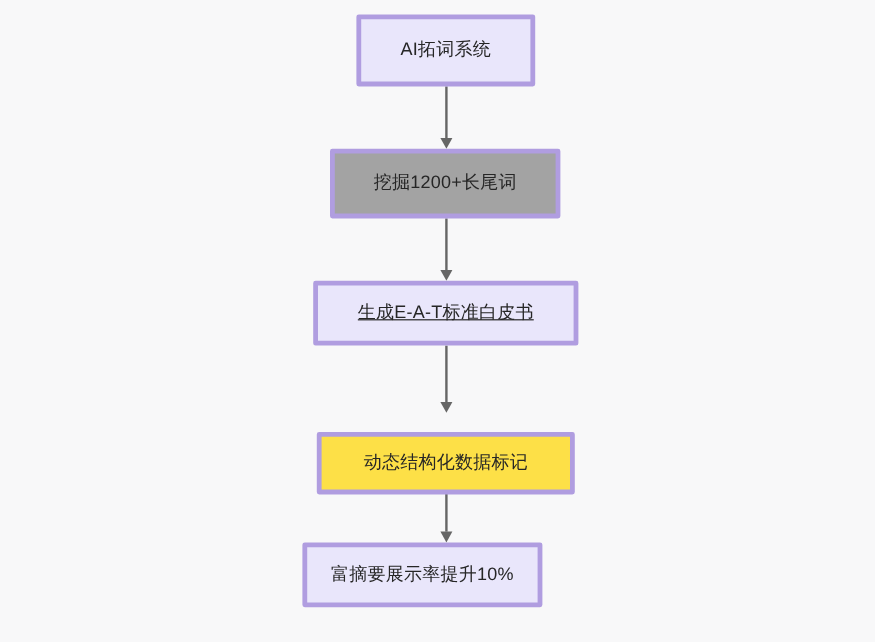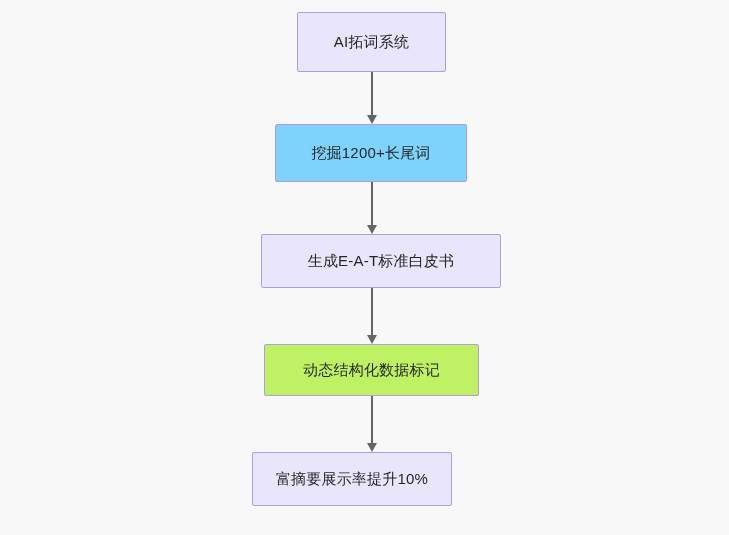--- a/index.html
+++ b/index.html
@@ -15,21 +15,21 @@
   }
   #flowchart-canvas {
     position: relative;
     width: 729px;
     height: 535px;
   }
   .node-box {
     position: absolute;
     box-sizing: border-box;
     background: #e9e6fb;
-    border: 1px solid #f97316;
+    border: 4px solid #f97316;
     border-radius: 2px;
     display: flex;
     align-items: center;
     justify-content: center;
     color: #262626;
     font-size: 15px;
     line-height: 1.2;
     letter-spacing: 0.2px;
     white-space: nowrap;
   }
@@ -76,29 +76,29 @@
 
   <div class="connector" style="left: 371px; top: 396px; height: 56px;">
     <div class="connector-line" style="height: 47px; background: rgb(102, 102, 102);"></div>
     <div class="connector-head" style="top: 47px; border-top-color: rgb(102, 102, 102);"></div>
   </div>
 
   <div class="node-box" style="left: 297px; top: 12px; width: 149px; height: 60px; background: rgb(233, 230, 251); border-color: rgb(176, 157, 224); color: rgb(38, 38, 38);">
     <span>AI拓词系统</span>
   </div>
 
-  <div class="node-box" style="left: 275px; top: 124px; width: 192px; height: 58px; background: #7dd3fc; border-color: rgb(176, 157, 224); color: rgb(38, 38, 38);">
+  <div class="node-box" style="left: 275px; top: 124px; width: 192px; height: 58px; background: #a3a3a3; border-color: rgb(176, 157, 224); color: rgb(38, 38, 38);">
     <span>挖掘1200+长尾词</span>
   </div>
 
-  <div class="node-box" style="left: 261px; top: 234px; width: 240px; height: 54px; background: rgb(233, 230, 251); border-color: rgb(176, 157, 224); color: rgb(38, 38, 38);">
+  <div class="node-box" style="left: 261px; top: 234px; width: 221px; height: 54px; background: rgb(233, 230, 251); border-color: rgb(176, 157, 224); color: rgb(38, 38, 38); text-decoration: underline;">
     <span>生成E-A-T标准白皮书</span>
   </div>
 
-  <div class="node-box" style="left: 264px; top: 344px; width: 215px; height: 52px; background: #bef264; border-color: rgb(176, 157, 224); color: rgb(38, 38, 38);">
+  <div class="node-box" style="left: 264px; top: 360px; width: 215px; height: 52px; background: #fde047; border-color: rgb(176, 157, 224); color: rgb(38, 38, 38);">
     <span>动态结构化数据标记</span>
   </div>
 
   <div class="node-box" style="left: 252px; top: 452px; width: 200px; height: 54px; background: rgb(233, 230, 251); border-color: rgb(176, 157, 224); color: rgb(38, 38, 38);">
     <span>富摘要展示率提升10%</span>
   </div>
 
 </div>
 
 </body></html>

